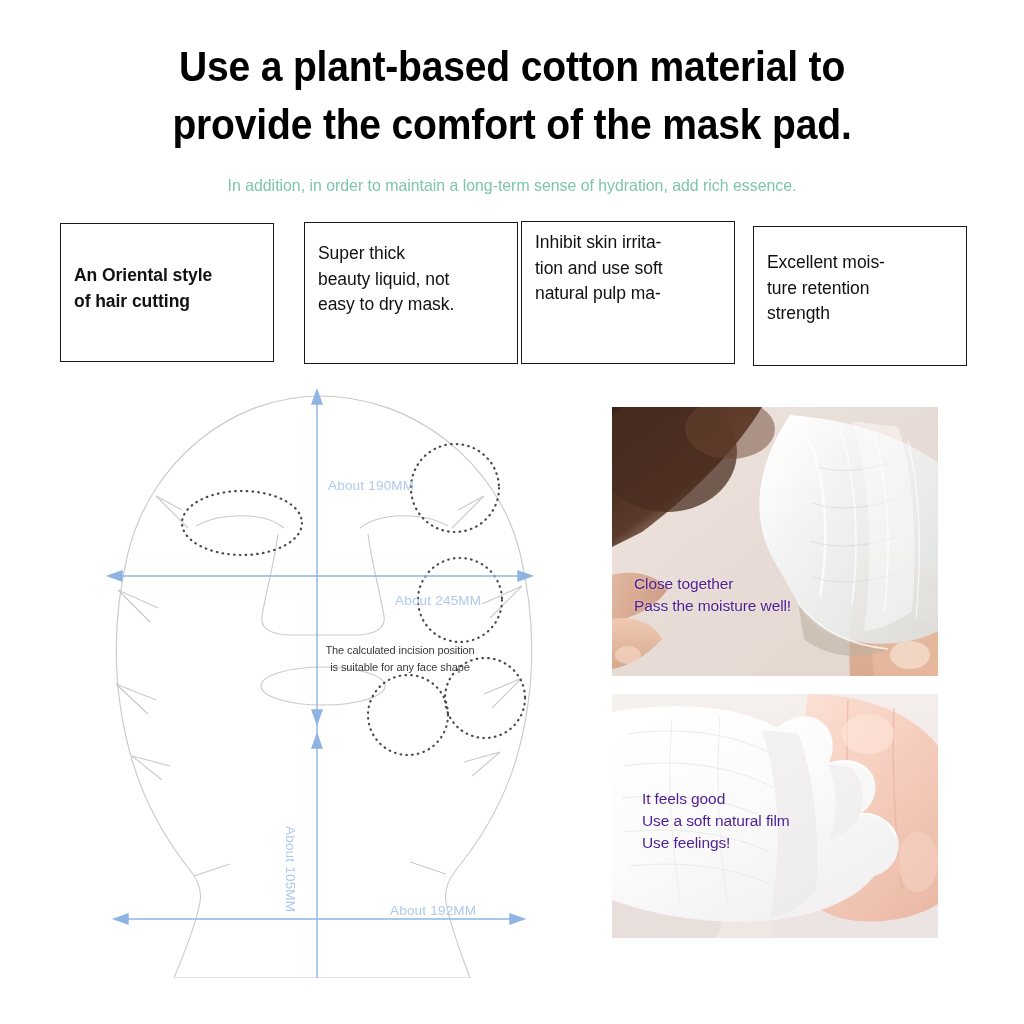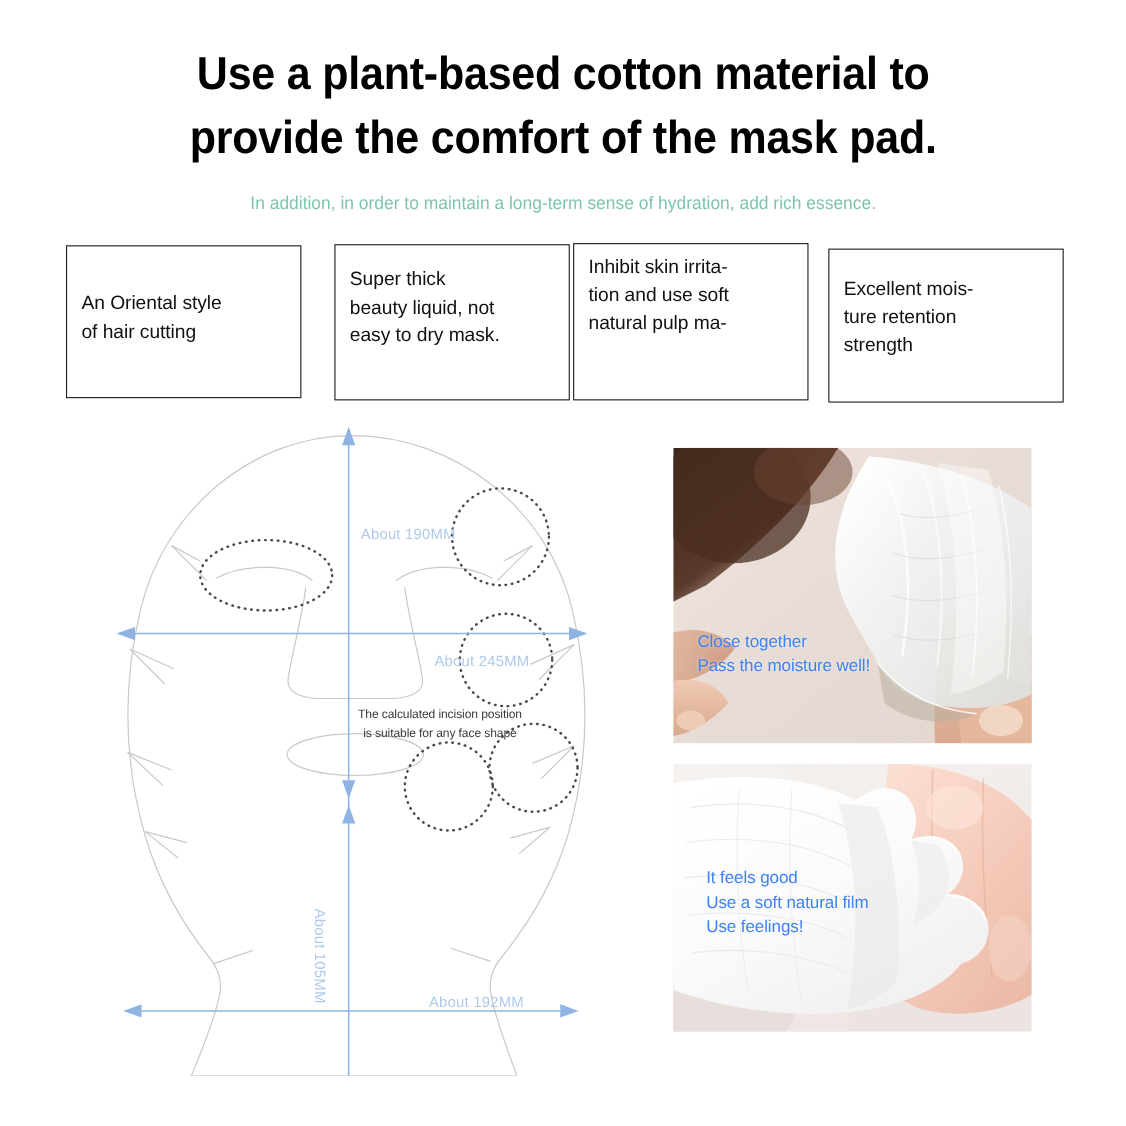--- a/index.html
+++ b/index.html
@@ -48,21 +48,21 @@
     background:#ffffff;
   }
   .fbox .ftext {
     position:absolute; left:13px; right:9px;
     font-size:17.5px;
     line-height:25.5px;
     color:#111111;
     letter-spacing:-0.05px;
   }
   .fbox-1 { left:60px;  top:223px; width:214px; height:139px; }
-  .fbox-1 .ftext { top:39px; }
+  .fbox-1 .ftext { top:39px;font-weight:bold; }
   .fbox-2 { left:304px; top:222px; width:214px; height:142px; }
   .fbox-2 .ftext { top:18px; }
   .fbox-3 { left:521px; top:221px; width:214px; height:143px; }
   .fbox-3 .ftext { top:8px; }
   .fbox-4 { left:753px; top:226px; width:214px; height:140px; }
   .fbox-4 .ftext { top:23px; }
 
   
   #diagram { position:absolute; left:70px; top:378px; width:520px; height:600px; }
   #diagram svg { display:block; }
@@ -105,21 +105,21 @@
   }
   .photo-1 { top:0px;   height:269px; }
   .photo-2 { top:287px; height:244px; }
   .photo-canvas { position:absolute; inset:0; }
   .photo-canvas svg { display:block; width:100%; height:100%; }
 
   .photo-caption {
     position:absolute;
     font-size:15.5px;
     line-height:22px;
-    color:#3b82f6;
+    color:#4c1d95;
     letter-spacing:-0.1px;
     white-space:nowrap;
     text-shadow:0 0 3px rgba(255,255,255,0.55);
   }
   .cap-1 { left:22px; top:166px; }
   .cap-2 { left:30px; top:94px; }
 </style>
 </head>
 <body>
 

